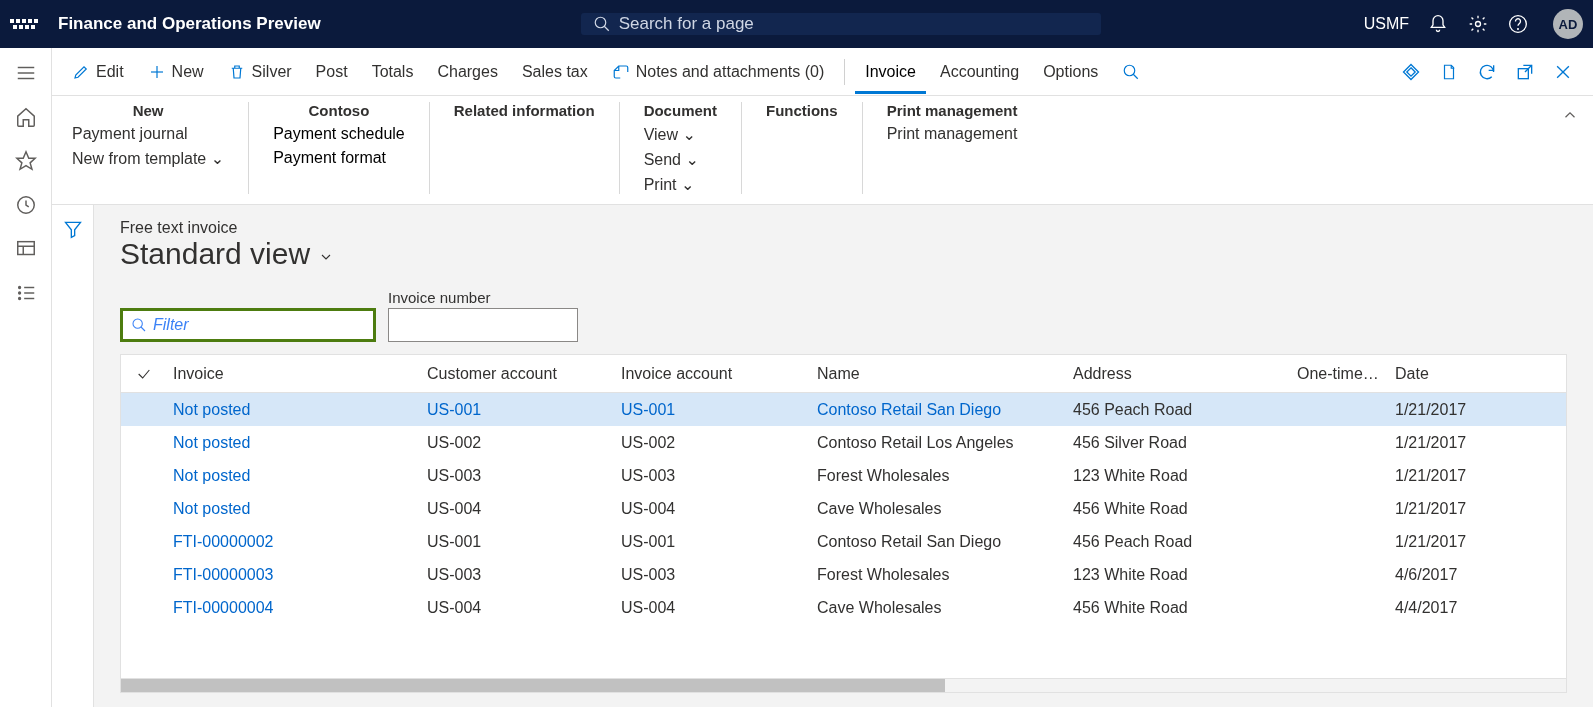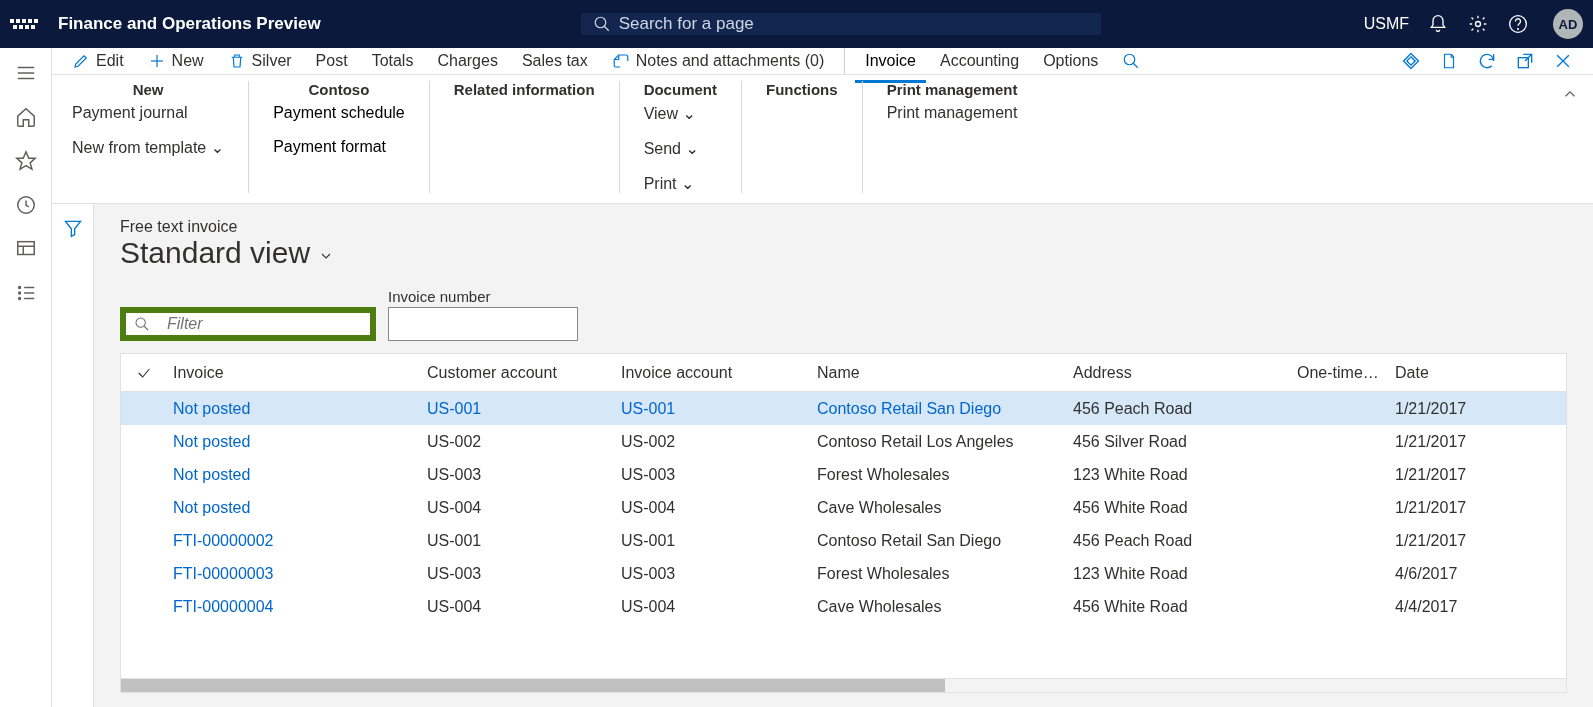--- a/index.html
+++ b/index.html
@@ -19,49 +19,49 @@
 
   .mainwrap { display: flex; height: calc(100% - 48px); }
 
   
   .leftrail { width: 52px; border-right: 1px solid #e1e1e1; display: flex; flex-direction: column; align-items: center; padding-top: 14px; gap: 22px; color:#605e5c;}
   .leftrail .railicon { width: 22px; height: 22px; display:flex; align-items:center; justify-content:center;}
 
   .rightarea { flex: 1; display: flex; flex-direction: column; }
 
   
-  .cmdbar { height: 27px; border-bottom: 1px solid #e1e1e1; display: flex; align-items: center; padding: 0 10px; gap: 4px; font-size: 16px; color:#323130;}
+  .cmdbar { height: 48px; border-bottom: 1px solid #e1e1e1; display: flex; align-items: center; padding: 0 10px; gap: 4px; font-size: 16px; color:#323130;}
   .cmd { display: flex; align-items: center; gap: 6px; padding: 0 10px; height: 40px; cursor: pointer; }
   .cmd svg { color: #0078d4; }
   .sep { width:1px; height:26px; background:#d0d0d0; margin:0 6px;}
   .cmd.active { color:#000; border-bottom: 3px solid #0078d4; height:44px; padding-top:3px;}
   .cmdbar-right { margin-left:auto; display:flex; align-items:center; gap:18px; color:#0078d4; padding-right:10px;}
   .cmdbar-right .ic{width:20px;height:20px;display:flex;align-items:center;justify-content:center;}
 
   
   .ribbon { display:flex; border-bottom:1px solid #e1e1e1; padding: 6px 16px 10px 16px; position:relative;}
   .group { padding: 0 24px; border-right:1px solid #d8d8d8; display:flex; flex-direction:column;}
   .group:first-child{padding-left:4px;}
   .group:last-child{border-right:none;}
   .group-title { font-weight:600; font-size:15px; text-align:center; margin-bottom:6px;}
-  .group-items { display:flex; flex-direction:column; gap:16px; font-size:16px;}
+  .group-items { display:flex; flex-direction:column; gap:6px; font-size:16px;}
   .group-items .disabled{ color:#000000;}
   .group-items .it{display:flex;align-items:center;gap:6px;}
   .ribbon-collapse{position:absolute;right:14px;top:10px;color:#605e5c;}
 
   
   .content { flex:1; display:flex; overflow:hidden;}
   .filterbar { width:42px; border-right:1px solid #e1e1e1; display:flex; justify-content:center; padding-top:14px; color:#0078d4;}
   .page { flex:1; padding: 14px 26px; background:#f3f3f3; display:flex; flex-direction:column; overflow:hidden;}
   .page-sub{font-size:16px; color:#323130; }
   .page-title{font-size:30px; font-weight:400; display:flex; align-items:center; gap:8px; margin-bottom:18px;}
   .page-title svg{margin-top:6px;}
 
   .filterrow{display:flex;gap:12px;align-items:flex-end;margin-bottom:12px;}
-  .filterbox{width:256px;height:34px;border:6px solid #4d7c0f;background:#fff;display:flex;align-items:center;padding:0 8px;gap:17px;color:#737373;font-size:16px;}
+  .filterbox{width:256px;height:34px;border:3px solid #4d7c0f;background:#fff;display:flex;align-items:center;padding:0 8px;gap:6px;color:#3b82f6;font-size:16px;}
   .fieldlbl{font-size:15px;margin-bottom:2px;}
   .fieldinput{width:190px;height:34px;border:1px solid #8a8886;background:#fff;}
 
   .grid { flex:1; background:#fff; border:1px solid #e1e1e1; display:flex; flex-direction:column; overflow:hidden;}
   .grid-head{display:flex;height:38px;border-bottom:1px solid #e1e1e1;align-items:center;font-size:16px;color:#323130;}
   .grid-body{flex:1;overflow-y:auto;}
   .row{display:flex;height:33px;align-items:center;font-size:16px;}
   .row.selected{background:#d6e7f8;}
   .row .c,.grid-head .c{padding:0 6px;white-space:nowrap;overflow:hidden;text-overflow:ellipsis;}
   .c-chk{width:46px;display:flex;justify-content:center;}

